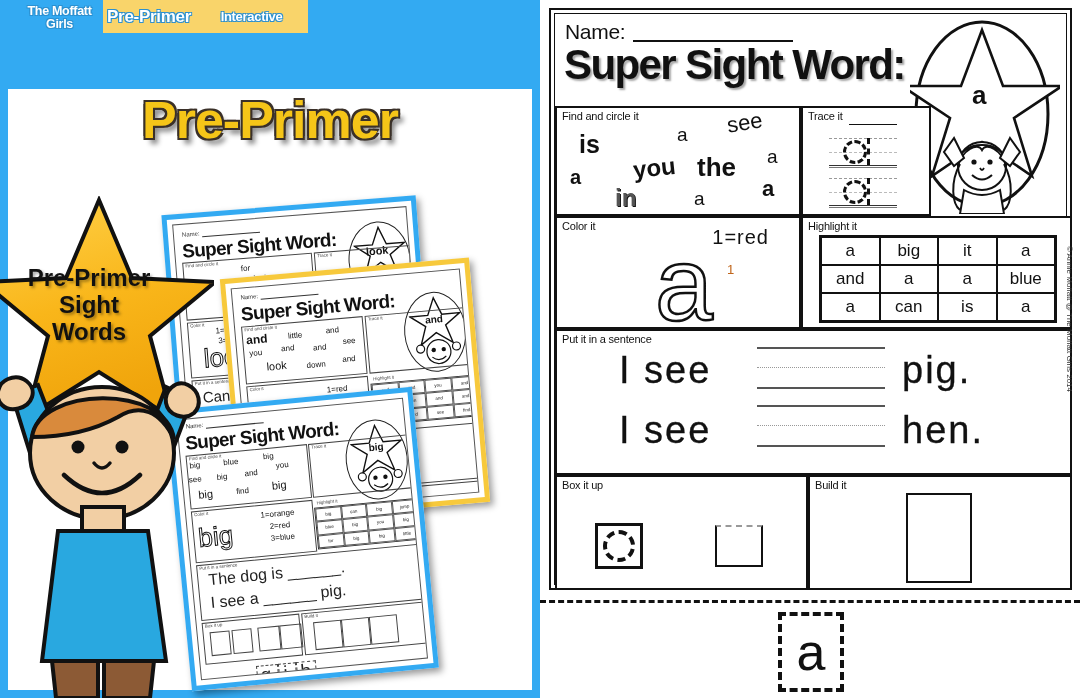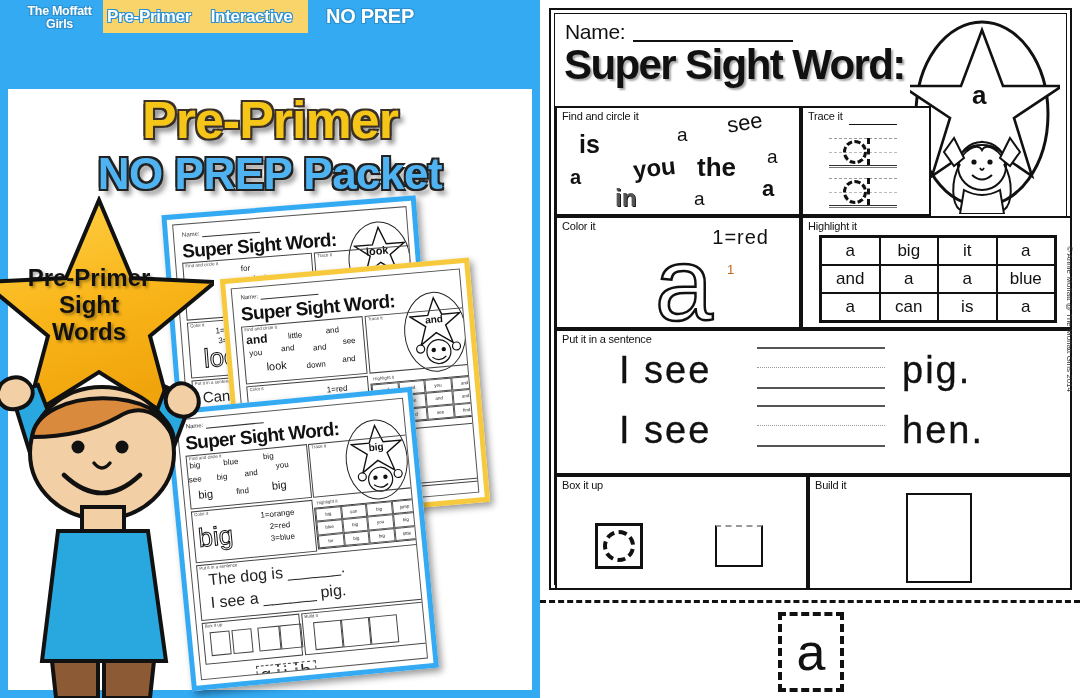--- a/index.html
+++ b/index.html
@@ -15,21 +15,21 @@
             background:#33AAF2; display:flex; align-items:stretch; }
   .tag { display:flex; align-items:center; justify-content:center;
          color:#fff; font-weight:bold; letter-spacing:-0.3px;
          text-shadow: -1px -1px 0 #2c90d0, 1px -1px 0 #2c90d0, -1px 1px 0 #2c90d0, 1px 1px 0 #2c90d0; }
   .tag.blue { background:#33AAF2;padding-left:16px; }
   .tag.yellow { background:#F9D46A; }
   .tag.brand { width:103px; font-size:12.5px; line-height:12.5px; text-align:center;
                flex-direction:column; padding-top:2px; }
   .tag.t1 { width:92px; font-size:17px; }
   .tag.t2 { width:120px; font-size:17px; }
-  .tag.t3 { width:113px; font-size:17px; }
+  .tag.t3 { width:113px; font-size:13px; }
   .tag.t4 { width:108px; font-size:20px; }
 
   .bluebar2 { position:absolute; left:0; top:37px; width:540px; height:52px;
               background:#33AAF2; }
   .titleA { position:absolute; left:0; top:40px; width:540px; height:46px;
             text-align:center; font-size:40px; font-weight:bold; color:#fff;
             letter-spacing:-1px; line-height:46px;
             text-shadow: -2px -2px 0 #1a1a1a, 2px -2px 0 #1a1a1a, -2px 2px 0 #1a1a1a,
                          2px 2px 0 #1a1a1a, 0 -2px 0 #1a1a1a, 0 2px 0 #1a1a1a,
                          -2px 0 0 #1a1a1a, 2px 0 0 #1a1a1a, 4px 5px 4px rgba(0,0,0,.45); }
@@ -160,25 +160,23 @@
 
     <div class="bluebar2"></div>
     <div class="whitearea"></div>
 
     <div class="tagbar">
       <div class="tag blue brand">
         <span>The Moffatt Girls</span>
       </div>
       <div class="tag yellow t1">Pre-Primer</div>
       <div class="tag yellow t3">Interactive</div>
-      <div class="tag blue t4">NO PREP</div>
     </div>
 
     <div class="titleB">Pre-Primer</div>
-    <div class="titleC">NO PREP Packet</div>
 
     <div class="thumb t-look">
       <div class="inner">
         <div class="tname" style="left:8px;top:7px;">Name:</div>
         <div class="tline" style="left:28px;top:13px;width:58px;"></div>
         <div class="ttitle" style="left:7px;top:16px;">Super Sight Word:</div>
         <div class="toval" style="left:172px;top:12px;width:62px;height:78px;"></div>
         <div class="tstar" style="left:178px;top:16px;">
           <svg width="52" height="50" viewBox="0 0 52 50">
               <polygon points="26,2 33,19 51,19 36,30 42,48 26,37 10,48 16,30 1,19 19,19" fill="#fff" stroke="#111" stroke-width="1.4"></polygon>

